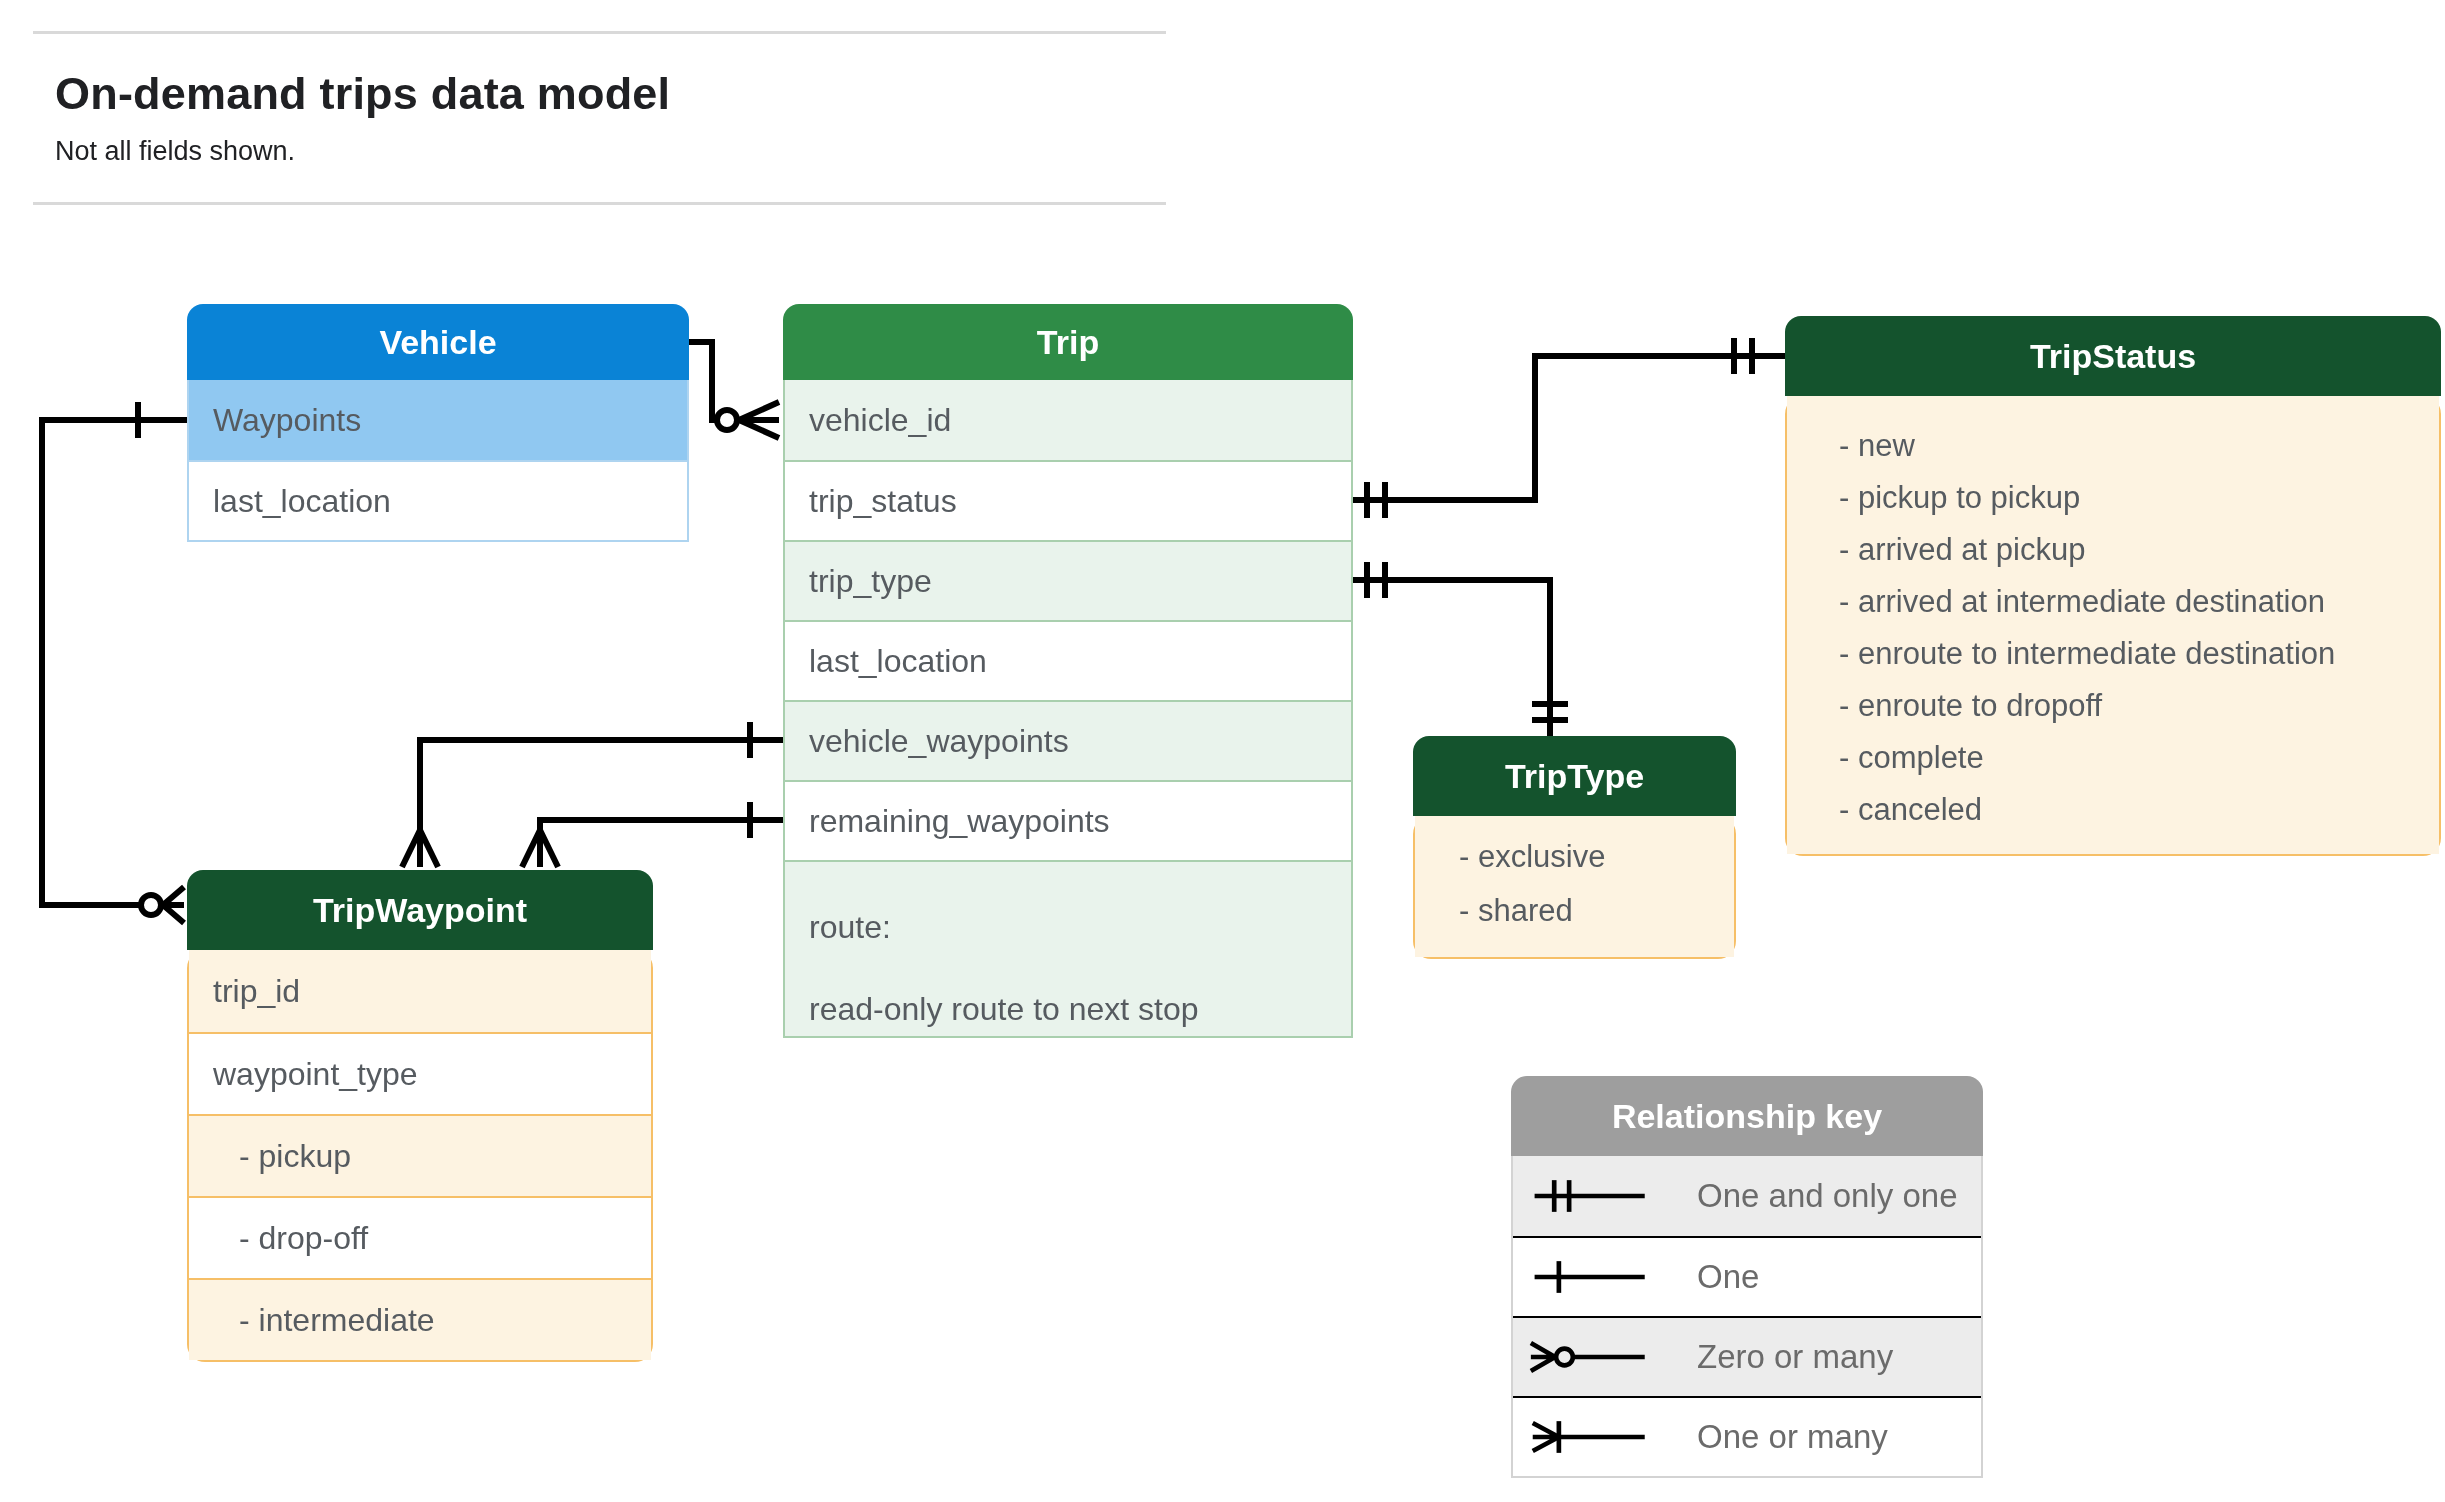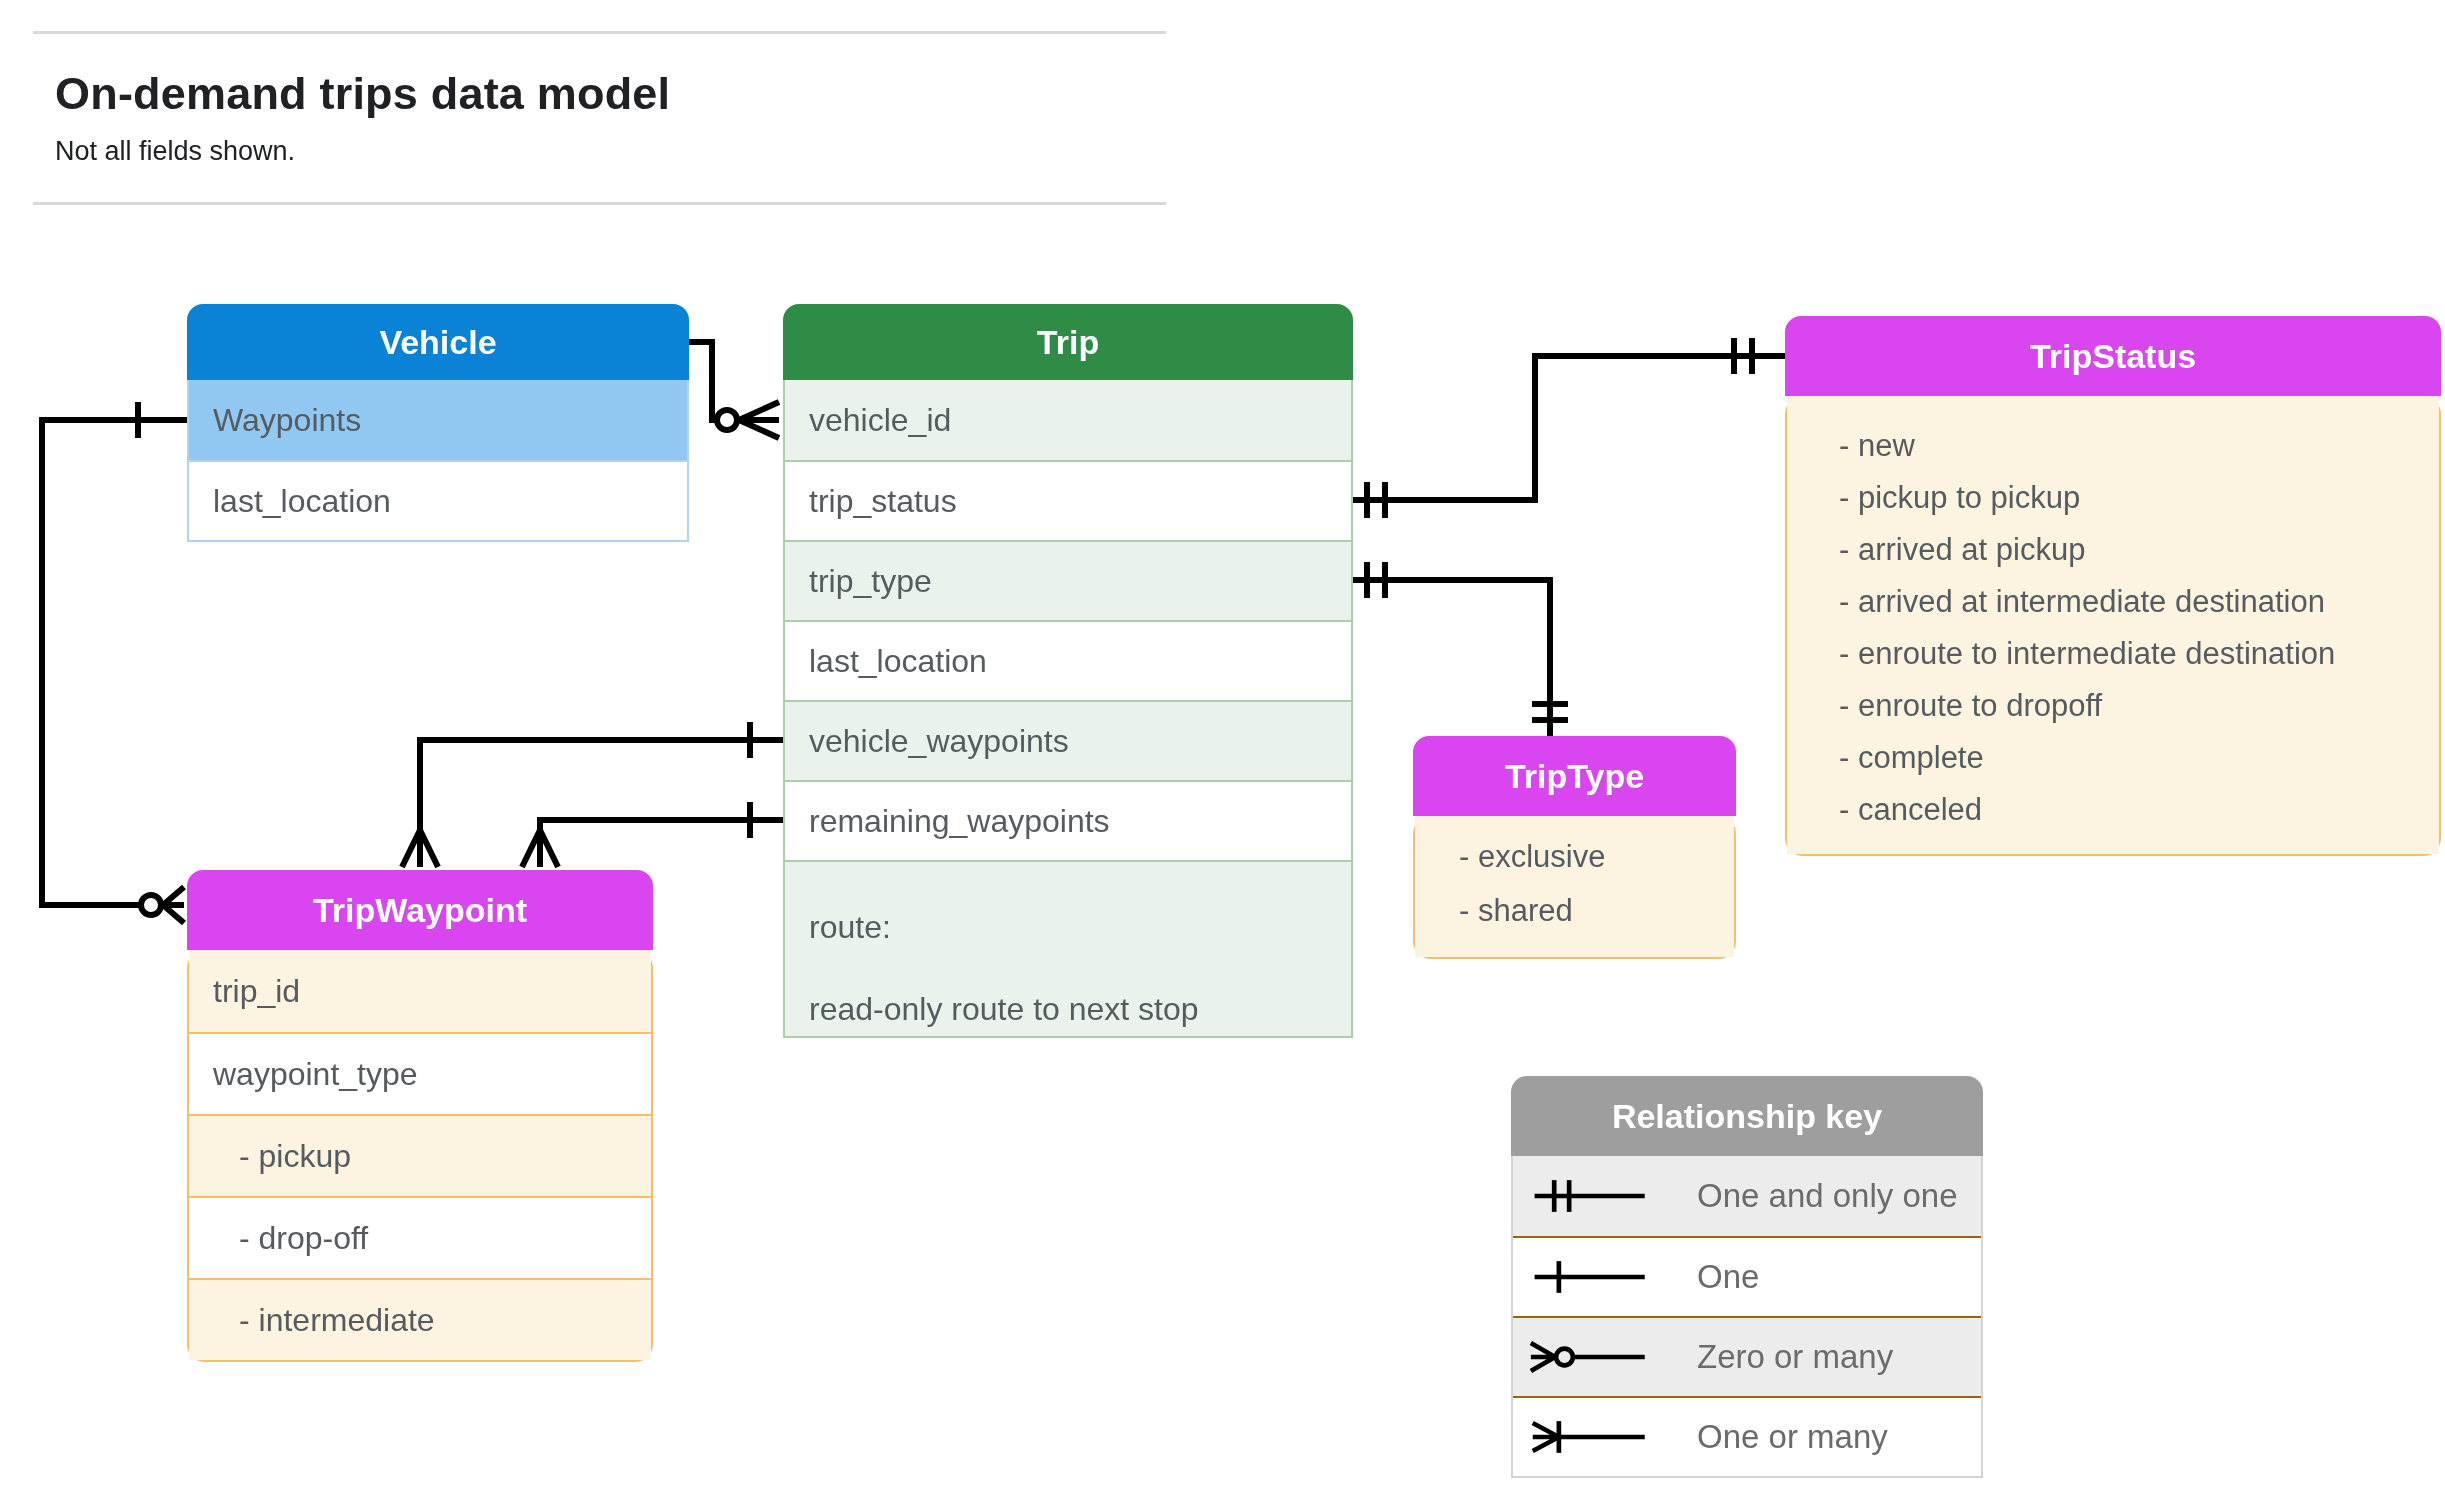--- a/index.html
+++ b/index.html
@@ -30,21 +30,21 @@
   .t-blue  .e-body,{border-color:#aed4f0;}
   .t-blue  .e-body{border-color:#aed4f0;}
   .t-blue  .row + .row{border-color:#aed4f0;}
   .t-blue  .row:nth-child(odd){background:#90c8f1;}
 
   .t-green .e-hd{background:#2f8c47;}
   .t-green .e-body{border-color:#a9cfae;}
   .t-green .row + .row{border-color:#a9cfae;}
   .t-green .row:nth-child(odd){background:#e9f3ec;}
 
-  .t-orange .e-hd{background:#d946ef;height:80px;}
+  .t-orange .e-hd{background:#14532d;height:80px;}
   .t-orange .e-body{border-color:#f6bf67;border-radius:18px;}
   .t-orange .row + .row{border-color:#f6bf67;}
   .t-orange .row:nth-child(odd){background:#fdf3e1;}
 
   .t-gray .e-hd{background:#9e9e9e;height:80px;}
   .t-gray .e-body{border-color:#d3d3d3;}
 
   
   #vehicle{left:187px;top:304px;width:502px;}
   #trip{left:783px;top:304px;width:570px;}
@@ -56,21 +56,21 @@
 
   .e-list{background:#fdf3e1;font-size:31px;color:#565b60;box-sizing:border-box;}
   #trip-status .e-list{height:458px;padding:24px 0 0 52px;}
   #trip-status .e-list div{line-height:52px;}
   #trip-type .e-list{height:141px;padding:14px 0 0 44px;}
   #trip-type .e-list div{line-height:54px;}
 
   
   #rel-key{left:1511px;top:1076px;width:472px;}
   .key-row{height:80px;display:flex;align-items:center;padding-left:16px;box-sizing:border-box;}
-  .key-row + .key-row{border-top:2px solid #a16207;}
+  .key-row + .key-row{border-top:2px solid #000000;}
   .key-row:nth-child(odd){background:#ececec;}
   .key-row svg{flex:0 0 auto;}
   .key-row svg path,.key-row svg line{stroke:#000;stroke-width:5;fill:none;}
   .key-row svg circle{stroke:#000;stroke-width:5;fill:#ececec;}
   .key-label{font-size:33px;color:#6b6b6b;margin-left:28px;}
 </style>
 </head>
 <body>
 
 <div id="canvas">

